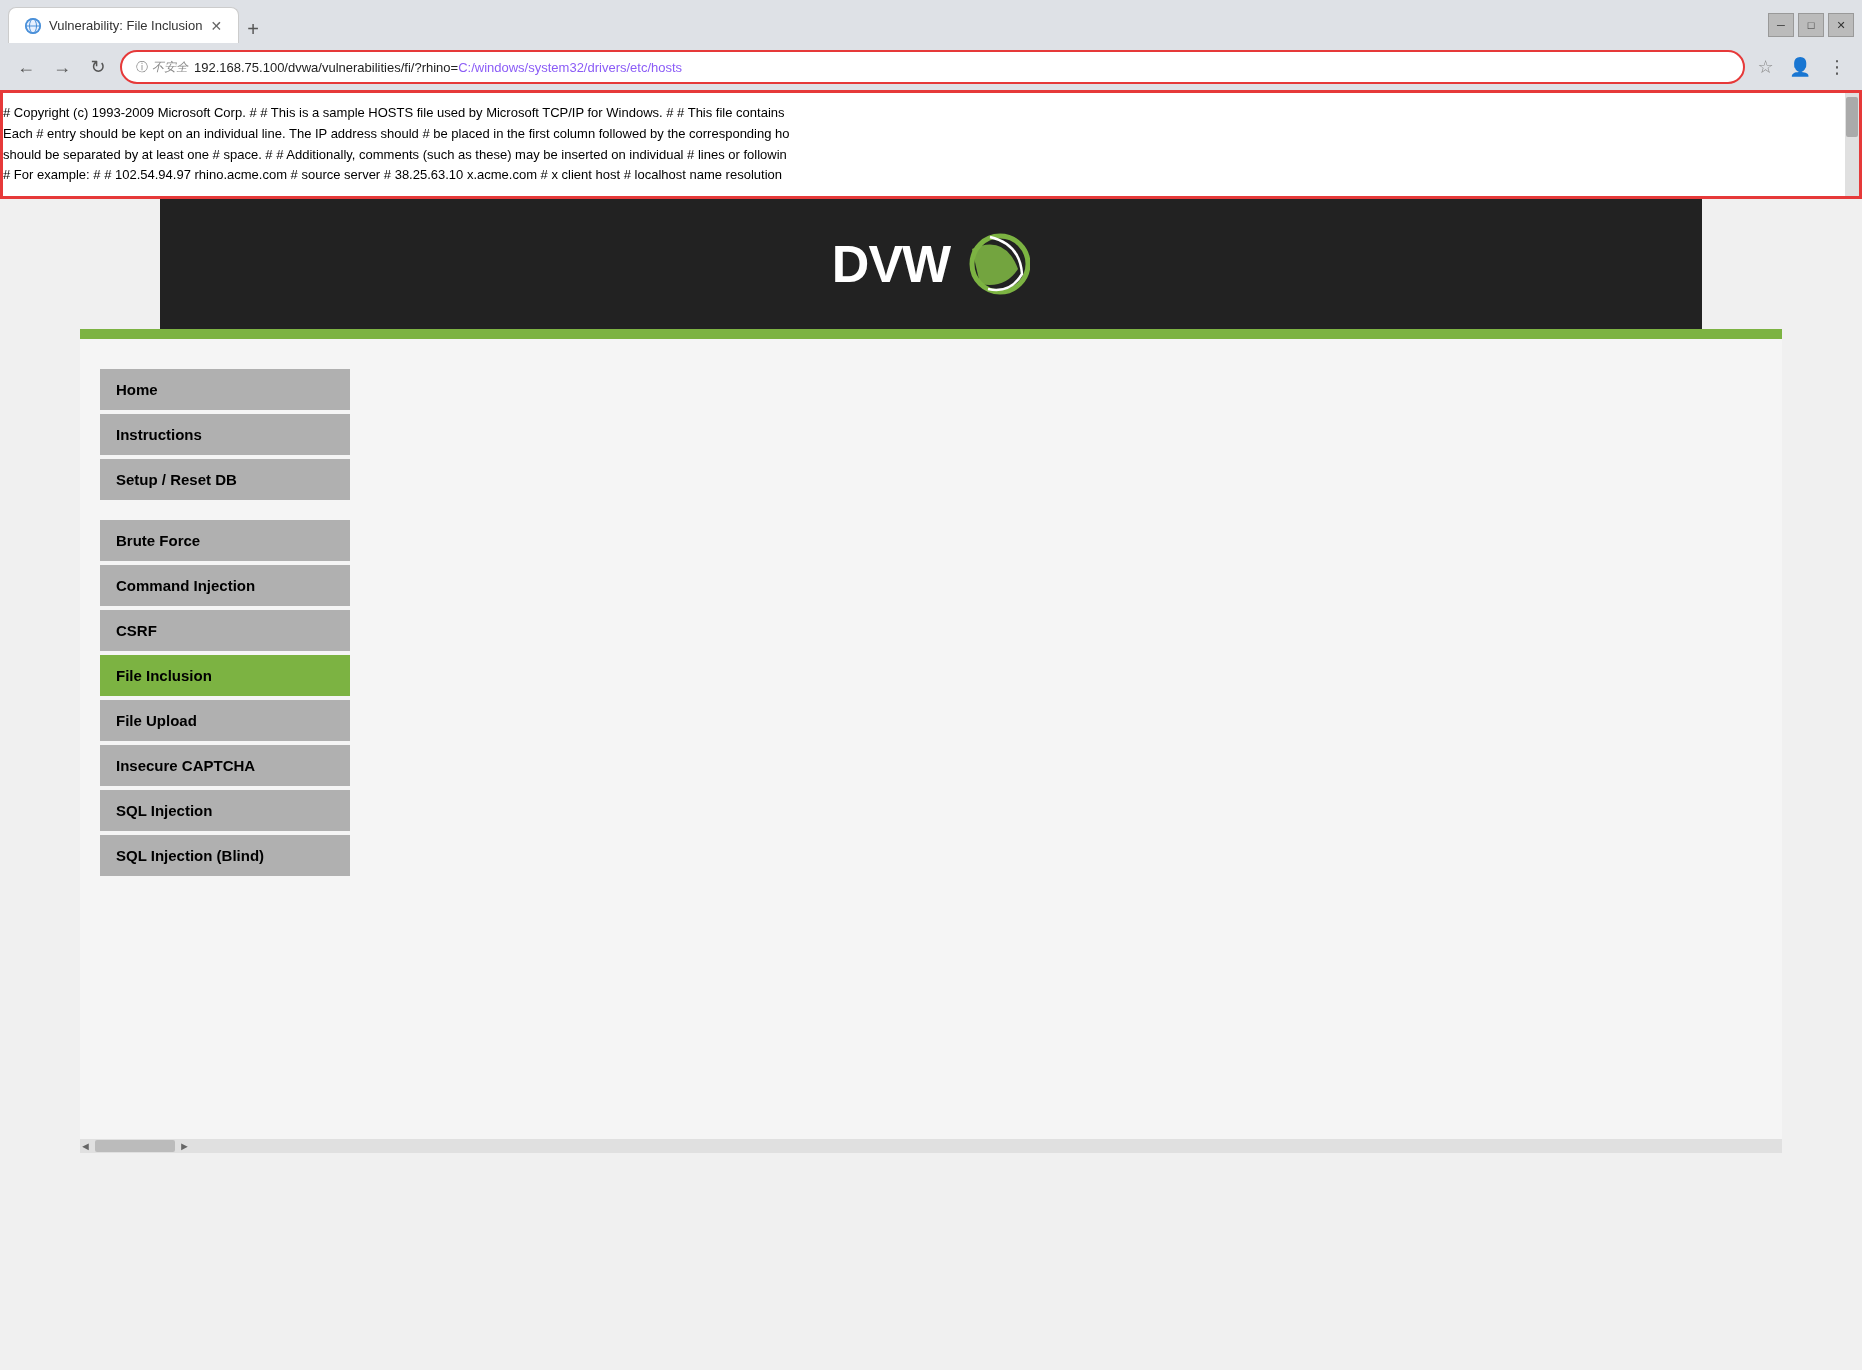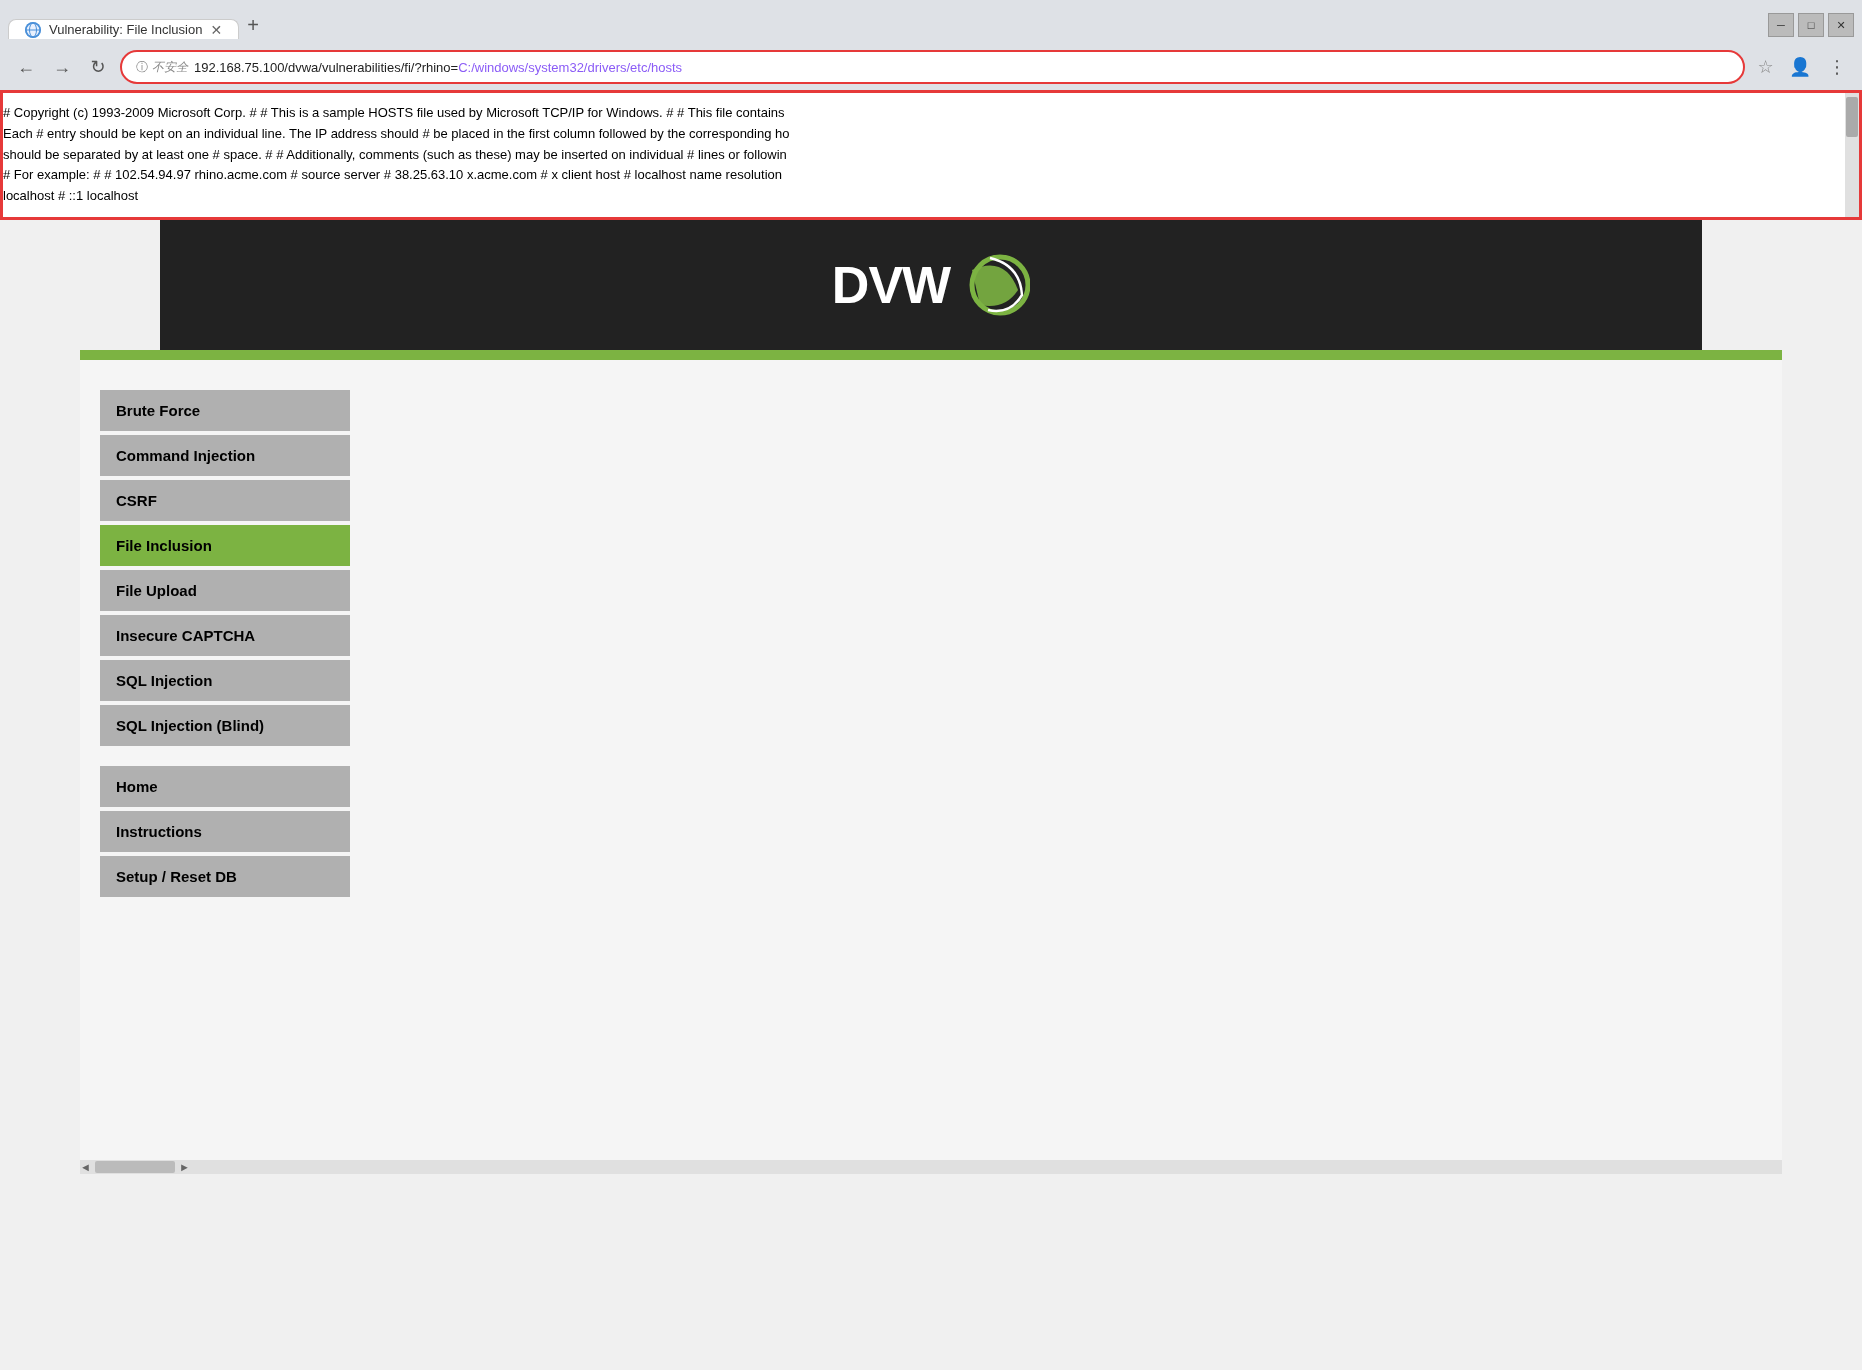--- a/index.html
+++ b/index.html
@@ -21,21 +21,21 @@
     .tab {
       background: #ffffff;
       border-radius: 8px 8px 0 0;
       padding: 8px 16px;
       display: flex;
       align-items: center;
       gap: 8px;
       font-size: 13px;
       color: #333;
       min-width: 200px;
-      height: 20px;
+      height: 36px;
       border: 1px solid #ccc;
       border-bottom: none;
     }
     .tab-favicon { width: 16px; height: 16px; background: #4a90d9; border-radius: 50%; display: inline-block; }
     .tab-close { margin-left: auto; color: #666; cursor: pointer; font-size: 14px; }
     .new-tab-btn {
       background: none;
       border: none;
       font-size: 20px;
       color: #555;
@@ -252,21 +252,20 @@
     <button class="star-btn">☆</button>
     <button class="profile-btn">👤</button>
     <button class="menu-btn">⋮</button>
   </div>
 
   <div class="file-content-box">
     <div class="file-content-text"># Copyright (c) 1993-2009 Microsoft Corp. # # This is a sample HOSTS file used by Microsoft TCP/IP for Windows. # # This file contains</div>
     <div class="file-content-text">Each # entry should be kept on an individual line. The IP address should # be placed in the first column followed by the corresponding ho</div>
     <div class="file-content-text">should be separated by at least one # space. # # Additionally, comments (such as these) may be inserted on individual # lines or followin</div>
     <div class="file-content-text"># For example: # # 102.54.94.97 rhino.acme.com # source server # 38.25.63.10 x.acme.com # x client host # localhost name resolution</div>
-    <div class="file-content-text">localhost # ::1 localhost</div>
     <div class="scrollbar-v">
       <div class="scrollbar-thumb"></div>
     </div>
   </div>
 
   <div class="page-wrapper">
 
     <div style="margin: 0 80px;">
       <div class="dvwa-header">
         <div class="dvwa-logo">
@@ -280,35 +279,35 @@
             <path d="M 40 8 Q 70 15 72 45 Q 60 65 38 60" fill="none" stroke="#ffffff" stroke-width="2.5"></path>
           </svg>
         </div>
       </div>
       <div class="green-bar" style="margin: 0;"></div>
     </div>
 
     <div class="content-area">
 
       <div class="sidebar">
+        <div class="sidebar-section">
+          <button class="sidebar-btn">Home</button>
+          <button class="sidebar-btn">Instructions</button>
+          <button class="sidebar-btn">Setup / Reset DB</button>
+        </div>
         <div class="sidebar-section">
           <button class="sidebar-btn">Brute Force</button>
           <button class="sidebar-btn">Command Injection</button>
           <button class="sidebar-btn">CSRF</button>
           <button class="sidebar-btn active">File Inclusion</button>
           <button class="sidebar-btn">File Upload</button>
           <button class="sidebar-btn">Insecure CAPTCHA</button>
           <button class="sidebar-btn">SQL Injection</button>
           <button class="sidebar-btn">SQL Injection (Blind)</button>
         </div>
-        <div class="sidebar-section">
-          <button class="sidebar-btn">Home</button>
-          <button class="sidebar-btn">Instructions</button>
-          <button class="sidebar-btn">Setup / Reset DB</button>
-        </div>
       </div>
 
       <div class="main-content">
       </div>
 
     </div>
 
     <div class="h-scrollbar">
       <span style="font-size:11px; color:#666;">◄</span>
       <div class="h-scrollbar-thumb"></div>

